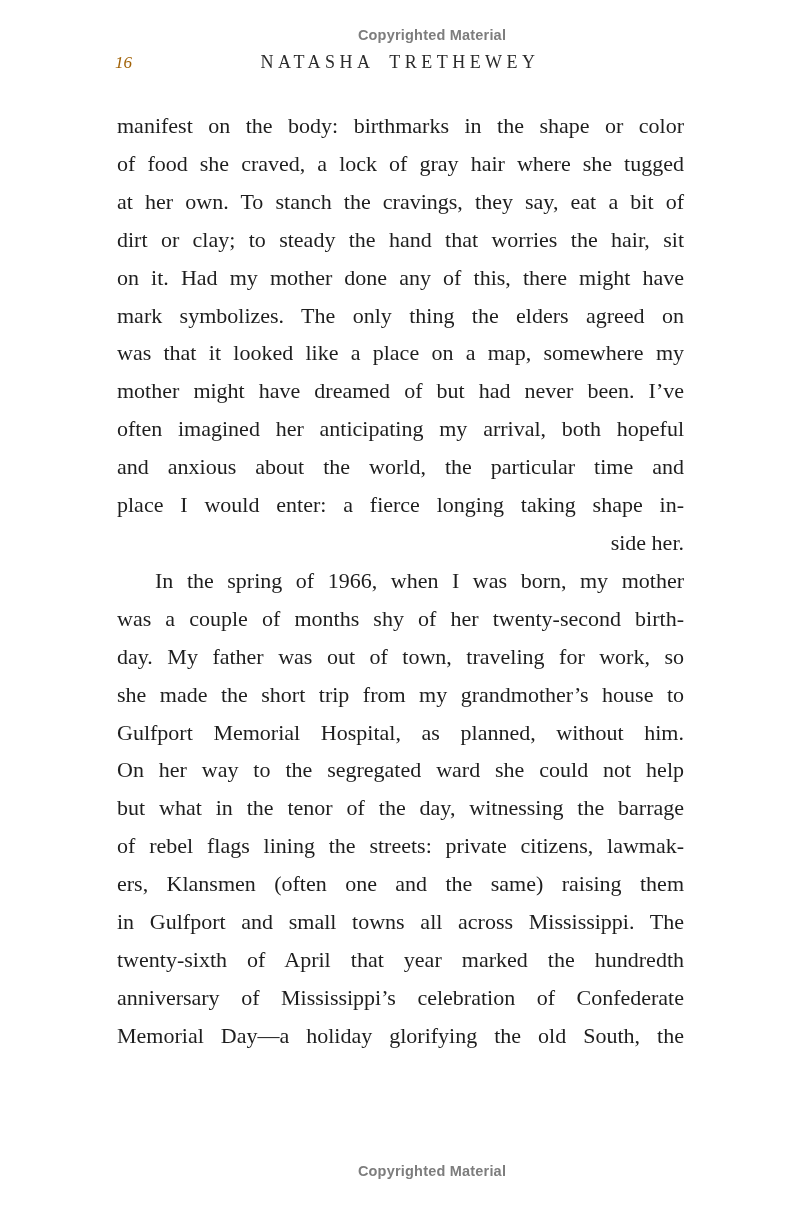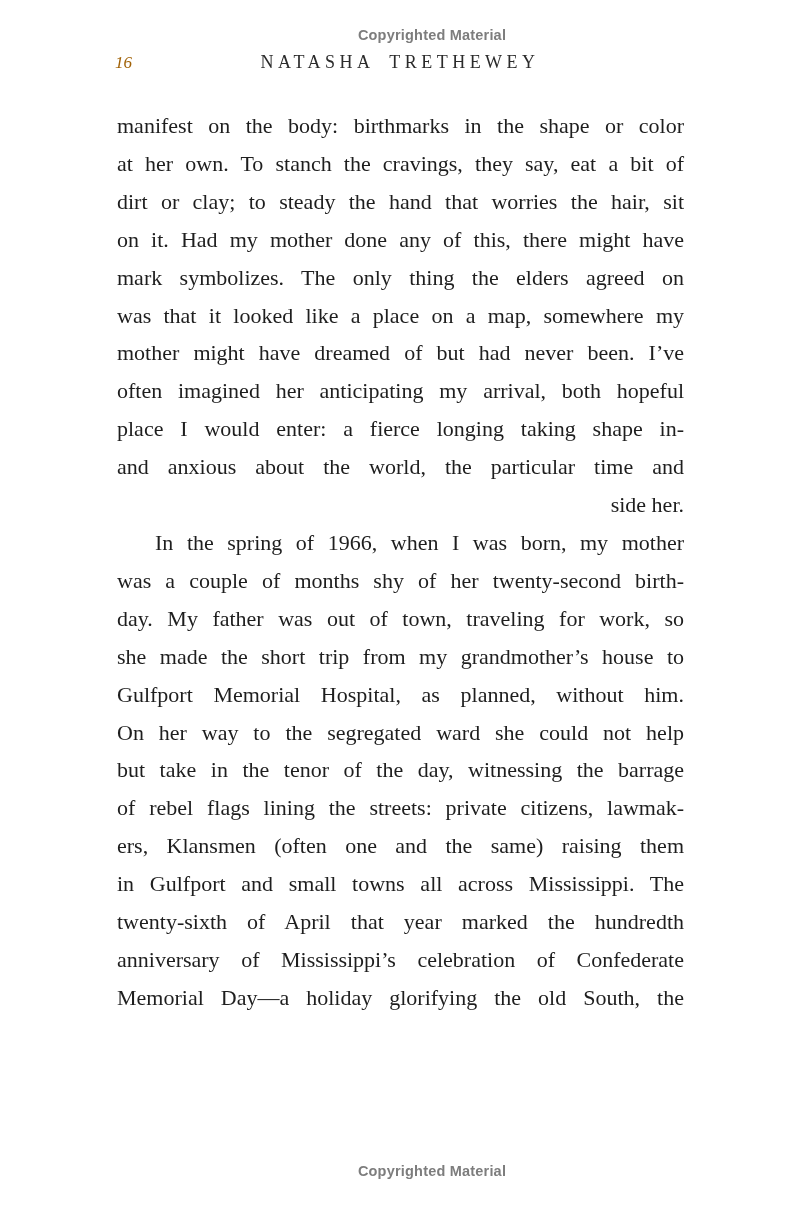--- a/index.html
+++ b/index.html
@@ -76,39 +76,40 @@
   <div class="notice notice-top">Copyrighted Material</div>
 
   <div class="header-row">
     <span class="folio">16</span>
     <span class="running-header">NATASHA TRETHEWEY</span>
   </div>
 
   <div class="text-block">
     <div class="para">
       <div class="jline">manifest on the body: birthmarks in the shape or color</div>
+      <div class="jline">of food she craved, a lock of gray hair where she tugged</div>
       <div class="jline">at her own. To stanch the cravings, they say, eat a bit of</div>
       <div class="jline">dirt or clay; to steady the hand that worries the hair, sit</div>
       <div class="jline">on it. Had my mother done any of this, there might have</div>
       <div class="jline">mark symbolizes. The only thing the elders agreed on</div>
       <div class="jline">was that it looked like a place on a map, somewhere my</div>
       <div class="jline">mother might have dreamed of but had never been. I’ve</div>
       <div class="jline">often imagined her anticipating my arrival, both hopeful</div>
+      <div class="jline">and anxious about the world, the particular time and</div>
       <div class="jline">place I would enter: a fierce longing taking shape in-</div>
-      <div class="jline">and anxious about the world, the particular time and</div>
       <div class="plain">side her.</div>
     </div>
     <div class="para">
       <div class="jline indent">In the spring of 1966, when I was born, my mother</div>
       <div class="jline">was a couple of months shy of her twenty-second birth-</div>
       <div class="jline">day. My father was out of town, traveling for work, so</div>
       <div class="jline">she made the short trip from my grandmother’s house to</div>
       <div class="jline">Gulfport Memorial Hospital, as planned, without him.</div>
       <div class="jline">On her way to the segregated ward she could not help</div>
-      <div class="jline">but take in the tenor of the day, witnessing the barrage</div>
+      <div class="jline">but what in the tenor of the day, witnessing the barrage</div>
       <div class="jline">of rebel flags lining the streets: private citizens, lawmak-</div>
       <div class="jline">ers, Klansmen (often one and the same) raising them</div>
       <div class="jline">in Gulfport and small towns all across Mississippi. The</div>
       <div class="jline">twenty-sixth of April that year marked the hundredth</div>
       <div class="jline">anniversary of Mississippi’s celebration of Confederate</div>
       <div class="jline">Memorial Day—a holiday glorifying the old South, the</div>
     </div>
   </div>
 
   <div class="notice notice-bottom">Copyrighted Material</div>

